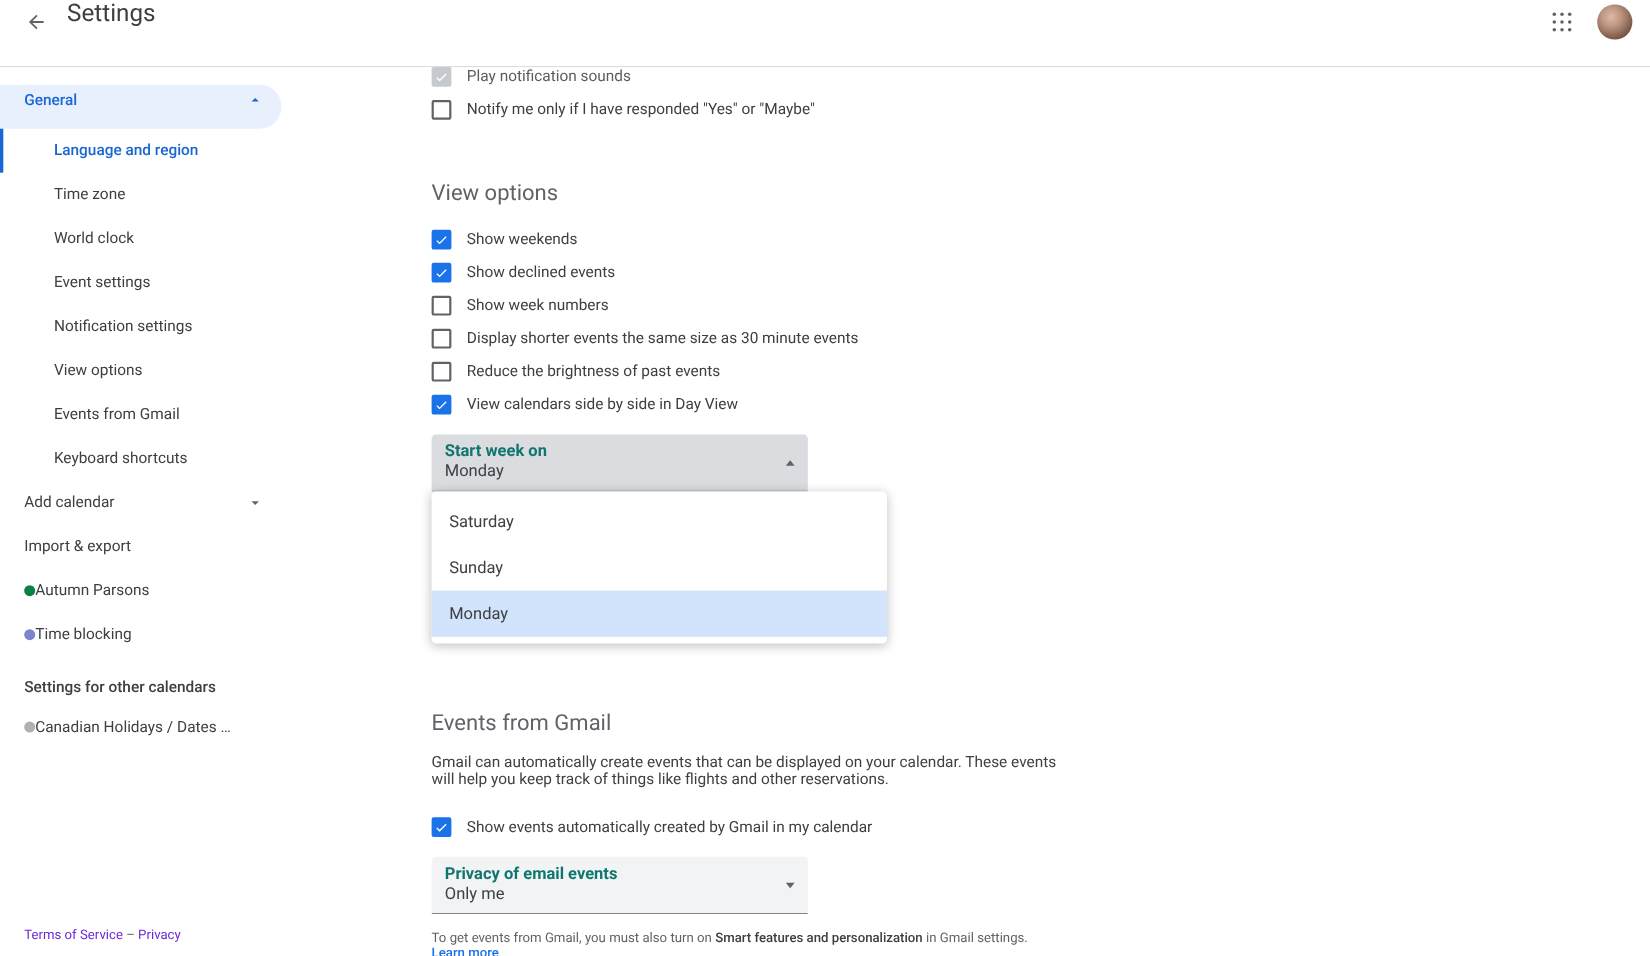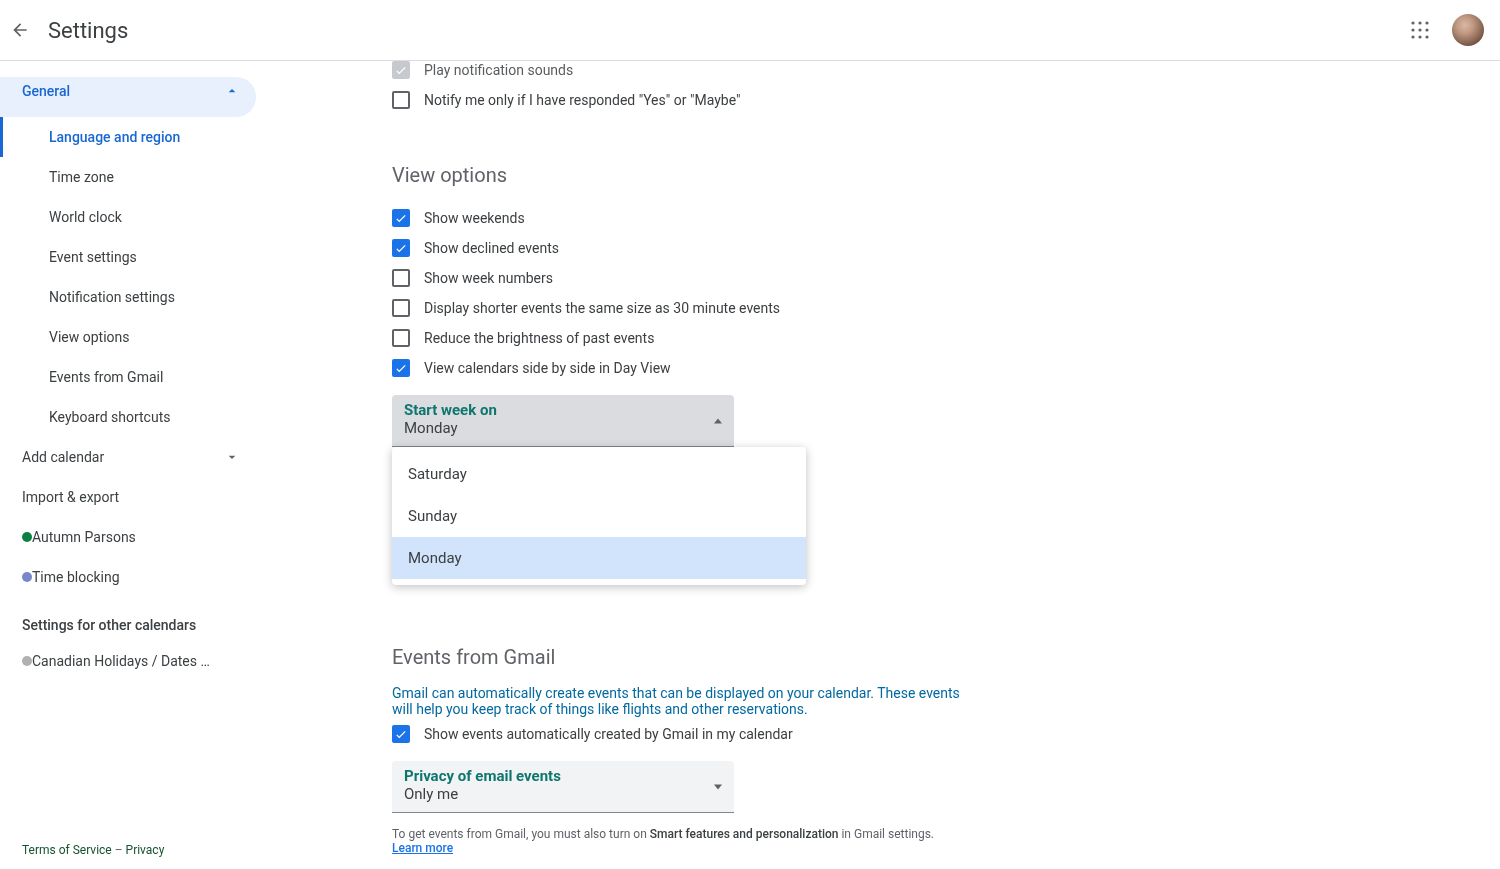--- a/index.html
+++ b/index.html
@@ -1,18 +1,18 @@
 <!DOCTYPE html>
 <html><head>
 <meta charset="utf-8">
 <style>
 * { box-sizing: border-box; margin: 0; padding: 0; }
 body { font-family: "Google Sans", Roboto, Arial, sans-serif; font-size: 14px; color: #3c4043; background: #fff; }
 
-.header { display: flex; align-items: center; height: 61px; padding: 0 0; border-bottom: 1px solid #dadce0; position: relative; }
+.header { display: flex; align-items: flex-start; height: 61px; padding: 0 13px; border-bottom: 1px solid #dadce0; position: relative; }
 .back-btn { width: 40px; height: 40px; border-radius: 50%; display: flex; align-items: center; justify-content: center; cursor: pointer; margin-right: 8px; }
 .back-btn svg { width: 20px; height: 20px; fill: #5f6368; }
 .header-title { font-size: 22px; color: #3c4043; font-weight: 400; }
 .header-right { position: absolute; right: 16px; display: flex; align-items: center; gap: 12px; }
 .apps-icon { width: 40px; height: 40px; display: flex; align-items: center; justify-content: center; cursor: pointer; border-radius: 50%; }
 .apps-icon svg { width: 18px; height: 18px; fill: #5f6368; }
 .avatar { width: 32px; height: 32px; border-radius: 50%; background: linear-gradient(135deg,#b88,#765); cursor: pointer; background-image: radial-gradient(circle at 40% 35%, #d9b9a5 0%, #c09882 30%, #6b4b3b 80%); }
 
 .container { display: flex; height: calc(100vh - 61px); }
 .sidebar { width: 256px; padding-top: 16px; overflow-y: auto; position: relative; }
@@ -26,21 +26,21 @@
 .nav-item-top { padding: 0 16px 0 22px; height: 40px; display: flex; align-items: center; justify-content: space-between; cursor: pointer; color: #3c4043; }
 .chev { width:16px; height:16px; fill:#5f6368; }
 .nav-group.active .nav-group-header .chev { fill:#1967d2; }
 
 .section-label { padding: 20px 16px 8px 22px; font-weight: 500; color: #3c4043; }
 .cal-item { padding: 0 16px 0 22px; height: 40px; display: flex; align-items: center; cursor: pointer; }
 .cal-dot { width: 10px; height: 10px; border-radius: 50%; flex-shrink: 0; }
 .ellipsis { white-space: nowrap; overflow: hidden; text-overflow: ellipsis; max-width: 180px; }
 
 .footer-links { position: absolute; bottom: 12px; left: 22px; font-size: 12px; color: #5f6368; }
-.footer-links a { color: #14532d; text-decoration: none; cursor: pointer; }
+.footer-links a { color: #6d28d9; text-decoration: none; cursor: pointer; }
 
 .content-inner { max-width: 680px; }
 .section { margin-bottom: 60px; }
 .section-title { font-size: 20px; color: #5f6368; font-weight: 400; margin-bottom: 16px; }
 .check-row { display: flex; align-items: center; gap: 14px; padding: 6px 0; }
 .cbox { width:18px; height:18px; border:2px solid #5f6368; border-radius:2px; display:flex; align-items:center; justify-content:center; cursor:pointer; flex-shrink:0; }
 .cbox.checked { background:#1a73e8; border-color:#1a73e8; }
 .cbox.disabled { background:#bdc1c6; border-color:#bdc1c6; }
 .cbox svg { width:14px; height:14px; fill:#fff; display:none; }
 .cbox.checked svg, .cbox.disabled svg { display:block; }
@@ -49,21 +49,21 @@
 .select-field.open { background:#dadce0; }
 .select-label { font-size:15px; color:#0f766e;font-weight:bold; }
 .select-value { font-size:15px; color:#3c4043; }
 .select-caret { position:absolute; right:12px; top:50%; transform:translateY(-50%); width:0; height:0; border-left:4px solid transparent; border-right:4px solid transparent; border-bottom:5px solid #5f6368; }
 .select-caret.down { border-bottom:none; border-top:5px solid #5f6368; }
 
 .dropdown { width:414px; background:#fff; box-shadow:0 2px 10px rgba(0,0,0,0.25); border-radius:4px; padding:6px 0; position:relative; }
 .dropdown-item { padding:12px 16px; cursor:pointer; font-size:15px; }
 .dropdown-item.sel { background:#d2e3fc; }
 
-.desc { color:#0369a1; font-size:14px; max-width:575px; margin-bottom:2px; }
+.desc { color:#404040; font-size:14px; max-width:575px; margin-bottom:20px; }
 .hint { font-size:12px; color:#5f6368; margin-top:14px;}
 .hint strong { color:#3c4043; font-weight:500; }
 .link { color:#1a73e8; text-decoration:underline; cursor:pointer; font-size:12px; font-weight:500; }
 </style>
 </head>
 <body>
 
 <div class="header">
   <div class="back-btn">
     <svg viewBox="0 0 24 24">

